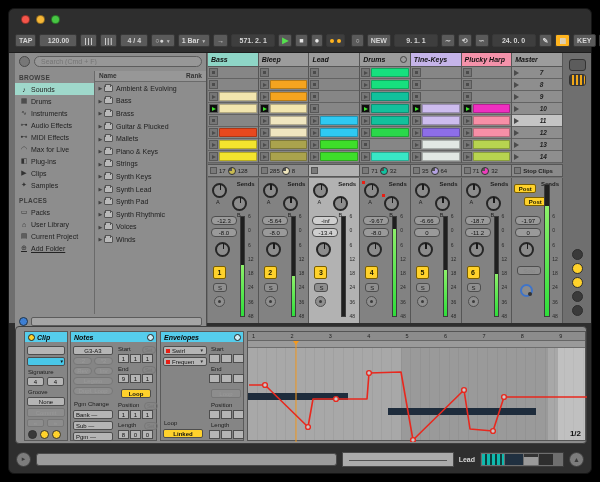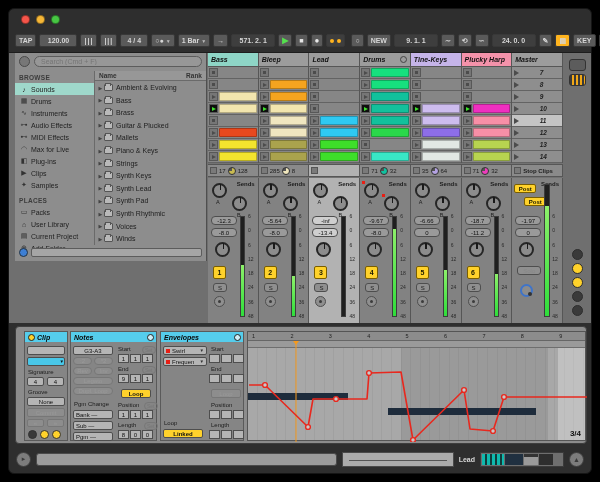--- a/index.html
+++ b/index.html
@@ -14,21 +14,21 @@
   .tbtn.dark { background:#3e3e3e; }
   .tbtn.num { min-width:44px; }
   .caret { font-size:5px; margin-left:2px; color:#bbb; }
   .sp { flex:1; }
   .play-glyph{ color:#55e04e; font-size:8px; } .stop-glyph{ color:#e6e6e6; font-size:7px; } .rec-glyph{ color:#e8e8e8; font-size:8px; }
   .dot2 { width:4px; height:4px; background:#ffb41e; border-radius:50%; display:inline-block; }
   .dot2 + .dot2 { margin-left:3px; }
   
   #main { position:absolute; left:0; top:44px; width:100%; height:270px; background:#6f6f6f; }
   
-  #browser { position:absolute; left:6px; top:0; width:192px; height:208px; background:#8d8d8d; border-right:1px solid #4f4f4f; }
+  #browser { position:absolute; left:6px; top:0; width:192px; height:277px; background:#8d8d8d; border-right:1px solid #4f4f4f; }
   #search-row { display:flex; align-items:center; gap:4px; padding:3px 4px; }
   .circle-btn { width:11px; height:11px; border-radius:50%; background:#777; border:1px solid #4a4a4a; flex:none; }
   #search-input { flex:1; height:11px; background:#979797; border:1px solid #5c5c5c; border-radius:6px; font-size:7px; color:#555; padding:0 6px; outline:none; }
   #browser-body { position:absolute; left:0; top:18px; right:0; bottom:16px; display:flex; }
   #nav { width:80px; border-right:1px solid #6a6a6a; padding-top:1px; }
   .nav-h { font-size:6.5px; font-weight:bold; color:#3c3c3c; padding:2px 4px; letter-spacing:.3px; }
   .nav-item { display:flex; align-items:center; gap:3px; height:12px; padding:0 3px 0 5px; font-size:7px; color:#222; }
   .nav-item .ic { width:8px; font-size:7px; color:#333; text-align:center; flex:none; }
   .nav-item.sel { background:#9fd8cb; }
   .nav-item.ul { text-decoration:underline; }
@@ -1056,21 +1056,21 @@
           <polyline points="1,44 17,44 60,86 65,58 88,58 119,58 121,32 153,31 165,99 216,49 222,88 245,90 256,56 339,56" fill="none" stroke="#e8281e" stroke-width="1.6" stroke-linejoin="round"></polyline>
           <circle cx="17" cy="44" r="2.4" fill="#c9c9c9" stroke="#e8281e" stroke-width="1.4"></circle>
           <circle cx="60" cy="86" r="2.4" fill="#c9c9c9" stroke="#e8281e" stroke-width="1.4"></circle>
           <circle cx="88" cy="58" r="2.4" fill="#c9c9c9" stroke="#e8281e" stroke-width="1.4"></circle>
           <circle cx="121" cy="32" r="2.4" fill="#c9c9c9" stroke="#e8281e" stroke-width="1.4"></circle>
           <circle cx="165" cy="99" r="2.4" fill="#c9c9c9" stroke="#e8281e" stroke-width="1.4"></circle>
           <circle cx="216" cy="49" r="2.4" fill="#c9c9c9" stroke="#e8281e" stroke-width="1.4"></circle>
           <circle cx="245" cy="90" r="2.4" fill="#c9c9c9" stroke="#e8281e" stroke-width="1.4"></circle>
           <circle cx="256" cy="56" r="2.4" fill="#c9c9c9" stroke="#e8281e" stroke-width="1.4"></circle>
         </svg>
-      <div id="zoomlab">3/4</div>
+      <div id="zoomlab">1/2</div>
     </div>
   </div>
 
   <div id="statusbar">
     <span class="sb-circ">▸</span>
     <span id="sb-strip"></span>
     <span id="sb-overview"></span>
     <span id="sb-tracklab">Lead</span>
     <span id="sb-devices">
       <span class="seg" style="width:22px;background:repeating-linear-gradient(90deg,#0fb9ad 0 3px,#123a3a 3px 5px)"></span>

